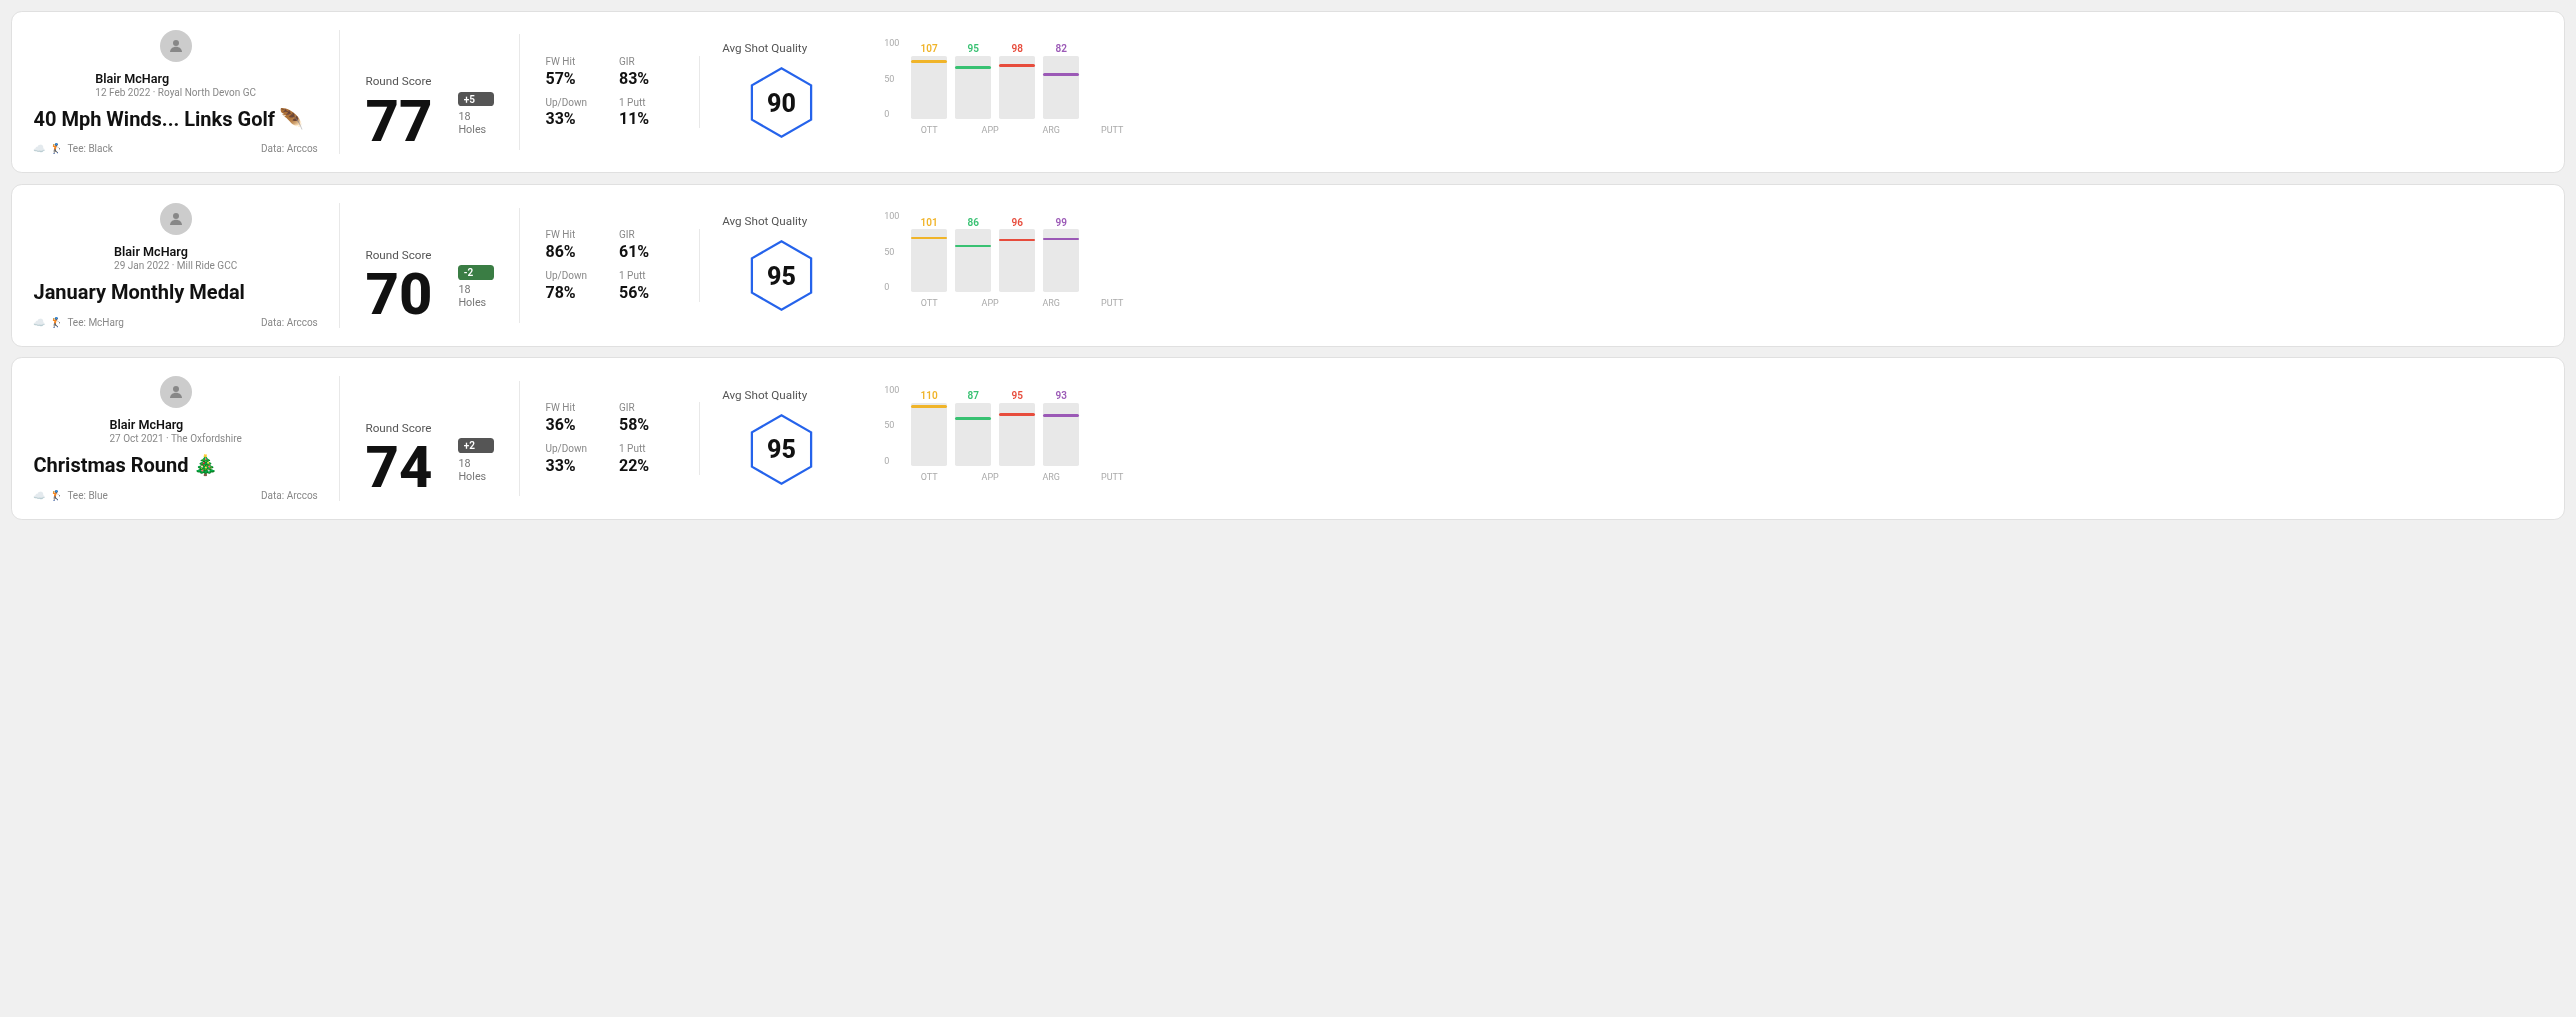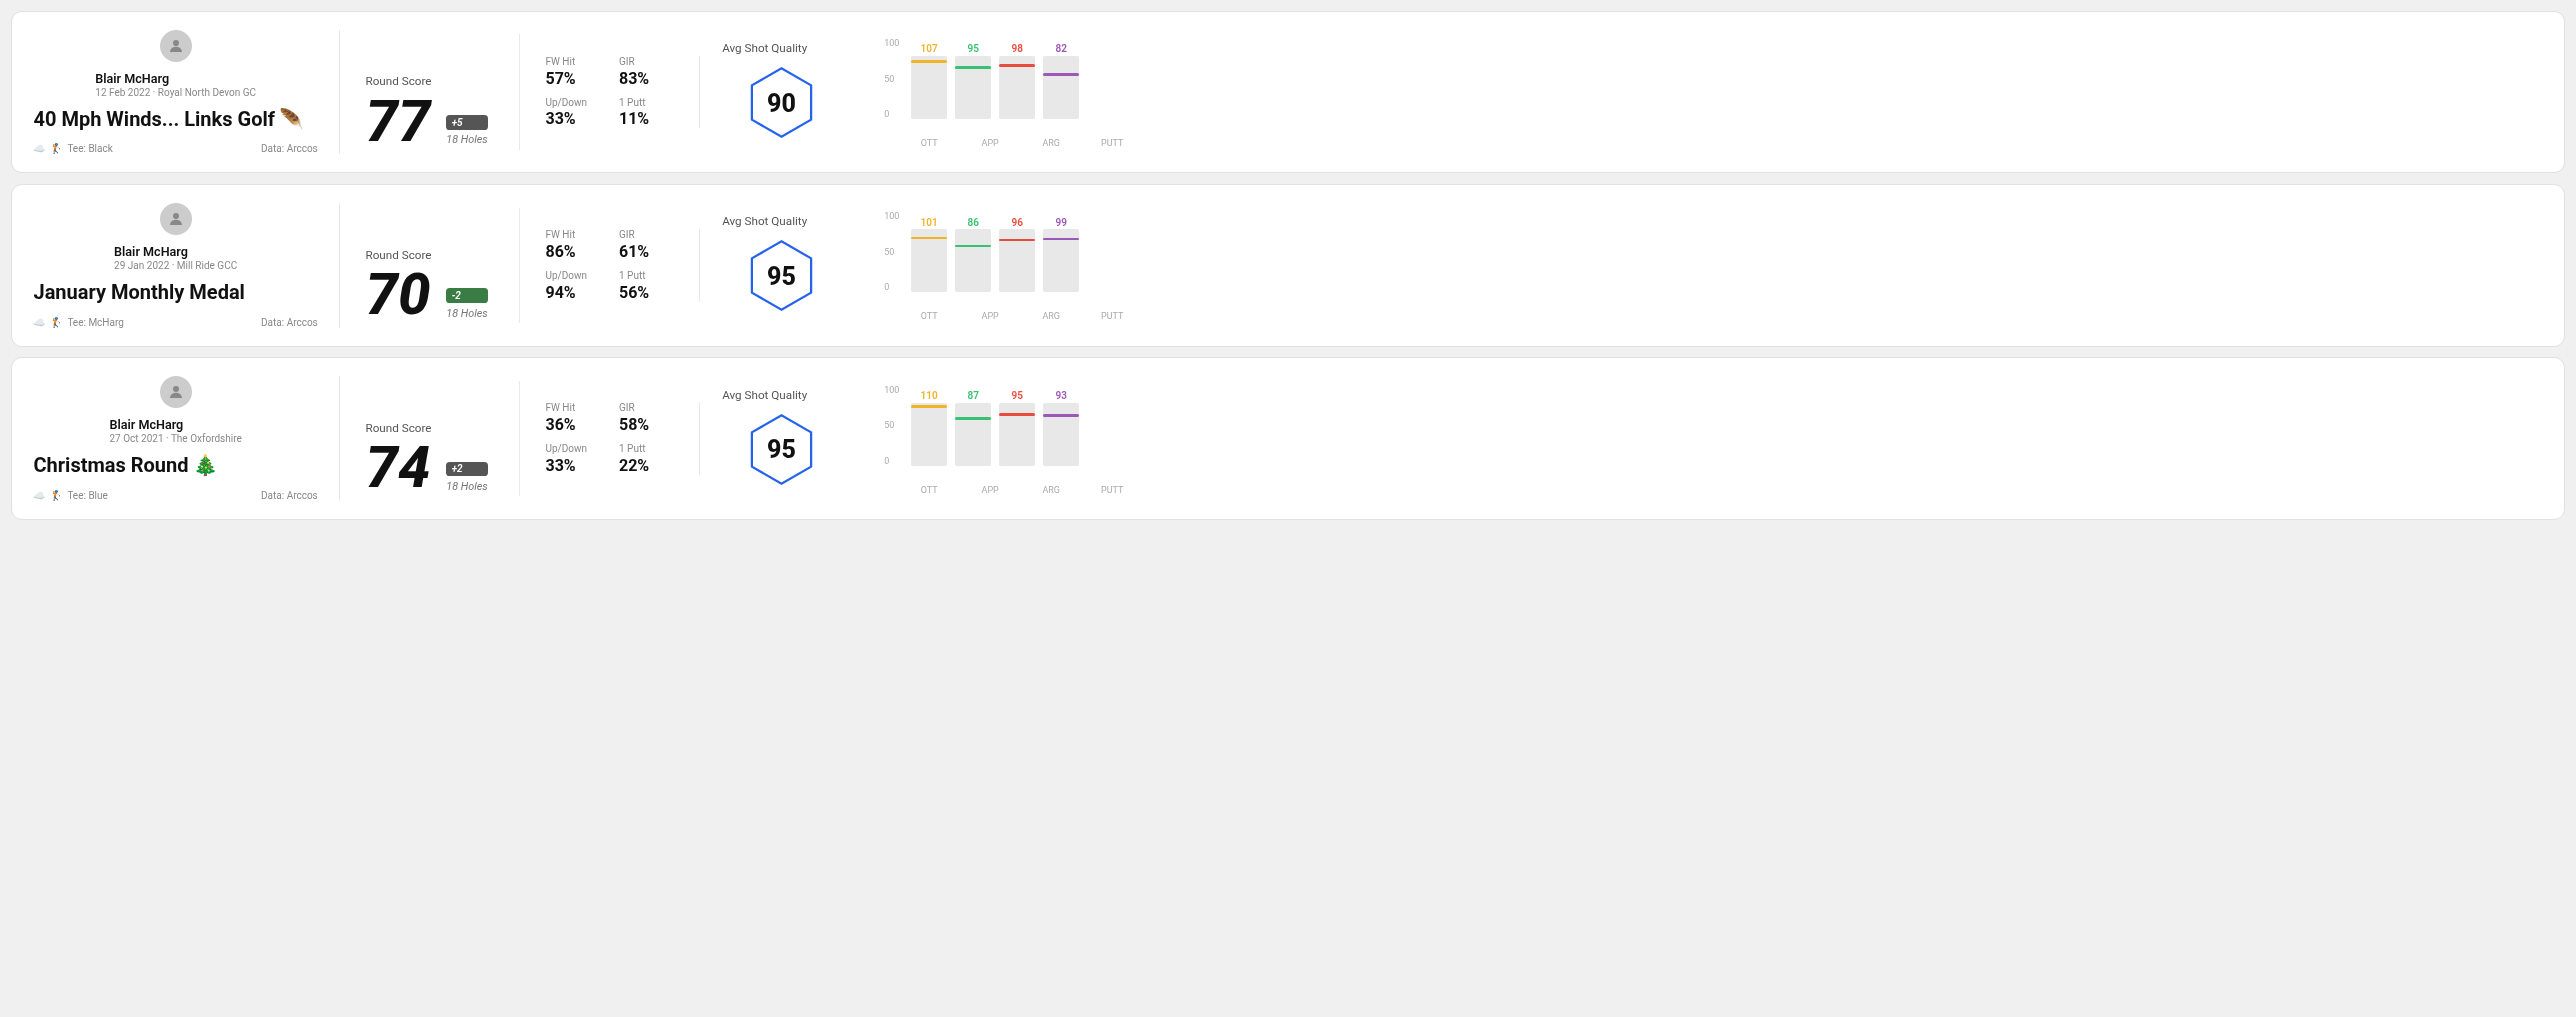--- a/index.html
+++ b/index.html
@@ -82,23 +82,22 @@
       border-right: 0.9px solid #e8e8e8;
     }
     .score-label {
       font-size: 11.7px;
       color: #555;
       margin-bottom: 3.6px;
       margin-top: 40px;
     }
     .score-row {
       display: flex;
-      align-items: flex-end;
-      gap: 16px;
-      font-style: italic;
+      align-items: flex-start;
+      gap: 26px;
     }
     .score-number {
       font-size: 58px;
       font-weight: 800;
       color: #111;
       line-height: 1;
     }
     .score-details {
       display: flex;
       flex-direction: column;
@@ -234,21 +233,21 @@
       bottom: 0;
       left: 0;
       right: 0;
       border-radius: 1.8px;
       height: 2.7px;
     }
     .x-axis-labels {
       display: flex;
       gap: 25px;
       padding-left: 27px;
-      margin-top: 19px;
+      margin-top: 6px;
     }
     .axis-label {
       width: 36px;
       text-align: center;
       font-size: 9px;
       color: #aaa;
     }
   </style>
 </head>
 <body>
@@ -412,21 +411,21 @@
       <div class="stat-item">
         <div class="stat-label">FW Hit</div>
         <div class="stat-value">86%</div>
       </div>
       <div class="stat-item">
         <div class="stat-label">GIR</div>
         <div class="stat-value">61%</div>
       </div>
       <div class="stat-item">
         <div class="stat-label">Up/Down</div>
-        <div class="stat-value">94%</div>
+        <div class="stat-value">78%</div>
       </div>
       <div class="stat-item">
         <div class="stat-label">1 Putt</div>
         <div class="stat-value">56%</div>
       </div>
     </div>
   </div>
       <div class="quality-section">
     <div class="quality-label">Avg Shot Quality</div>
     <div class="hexagon-container">

